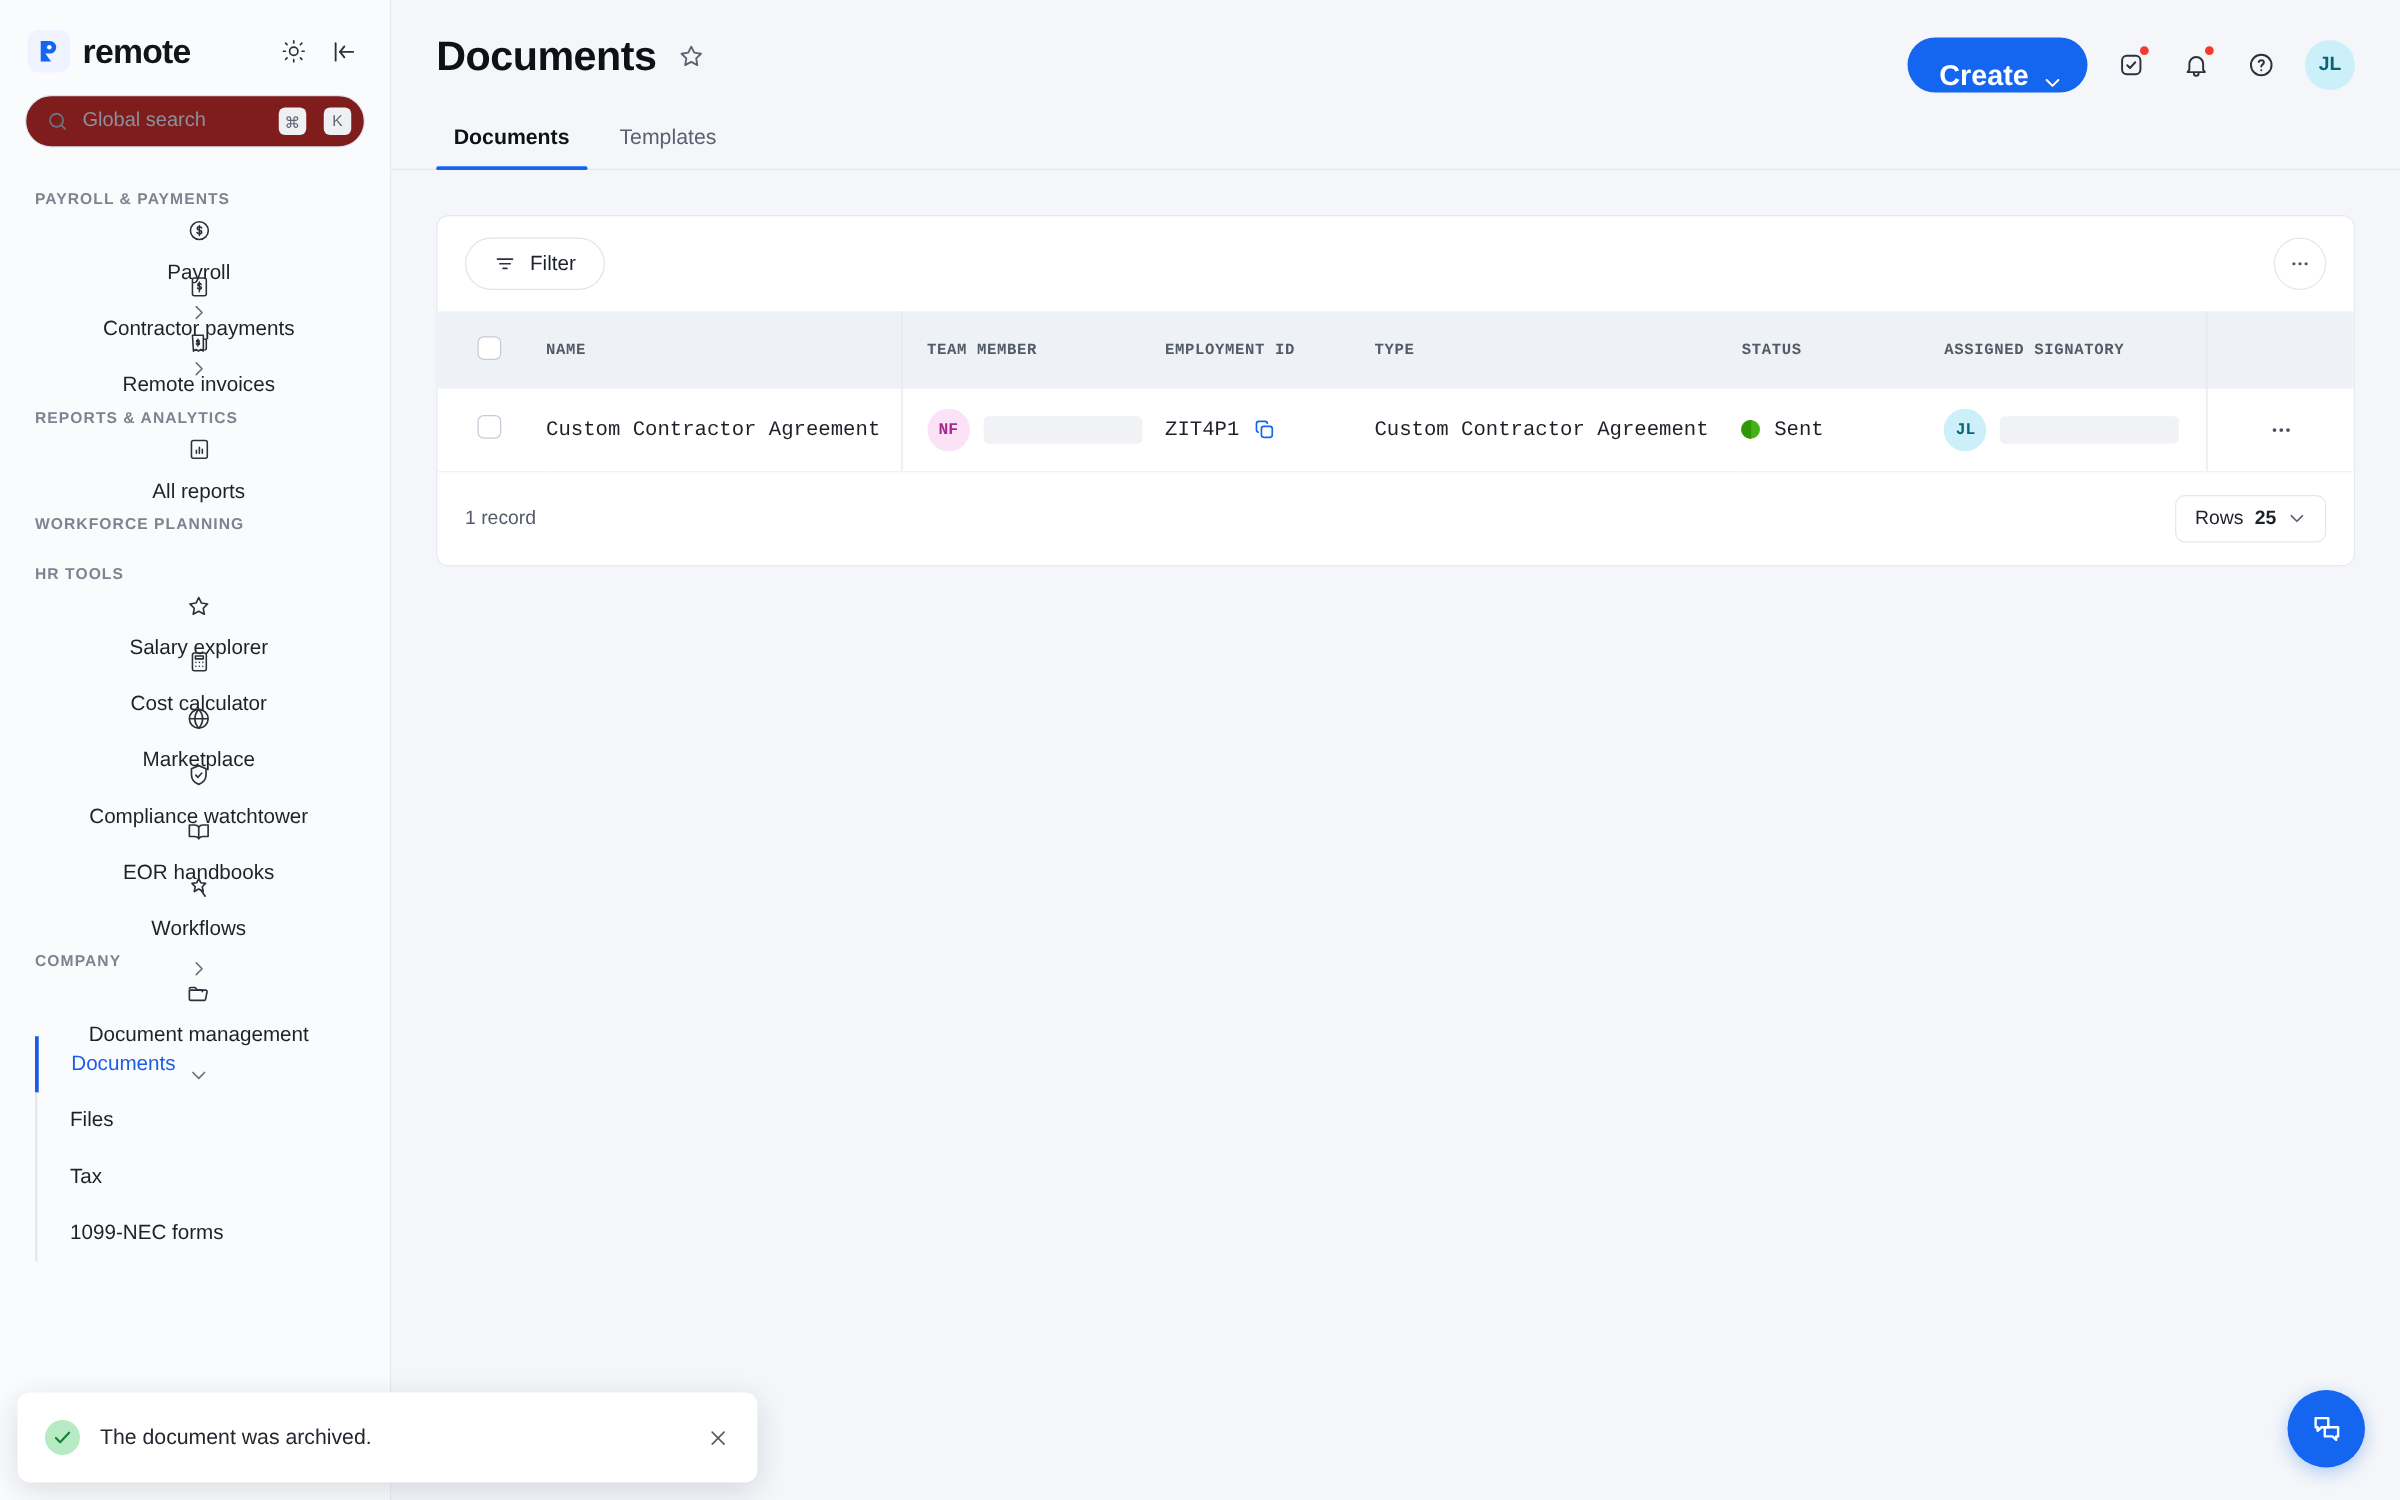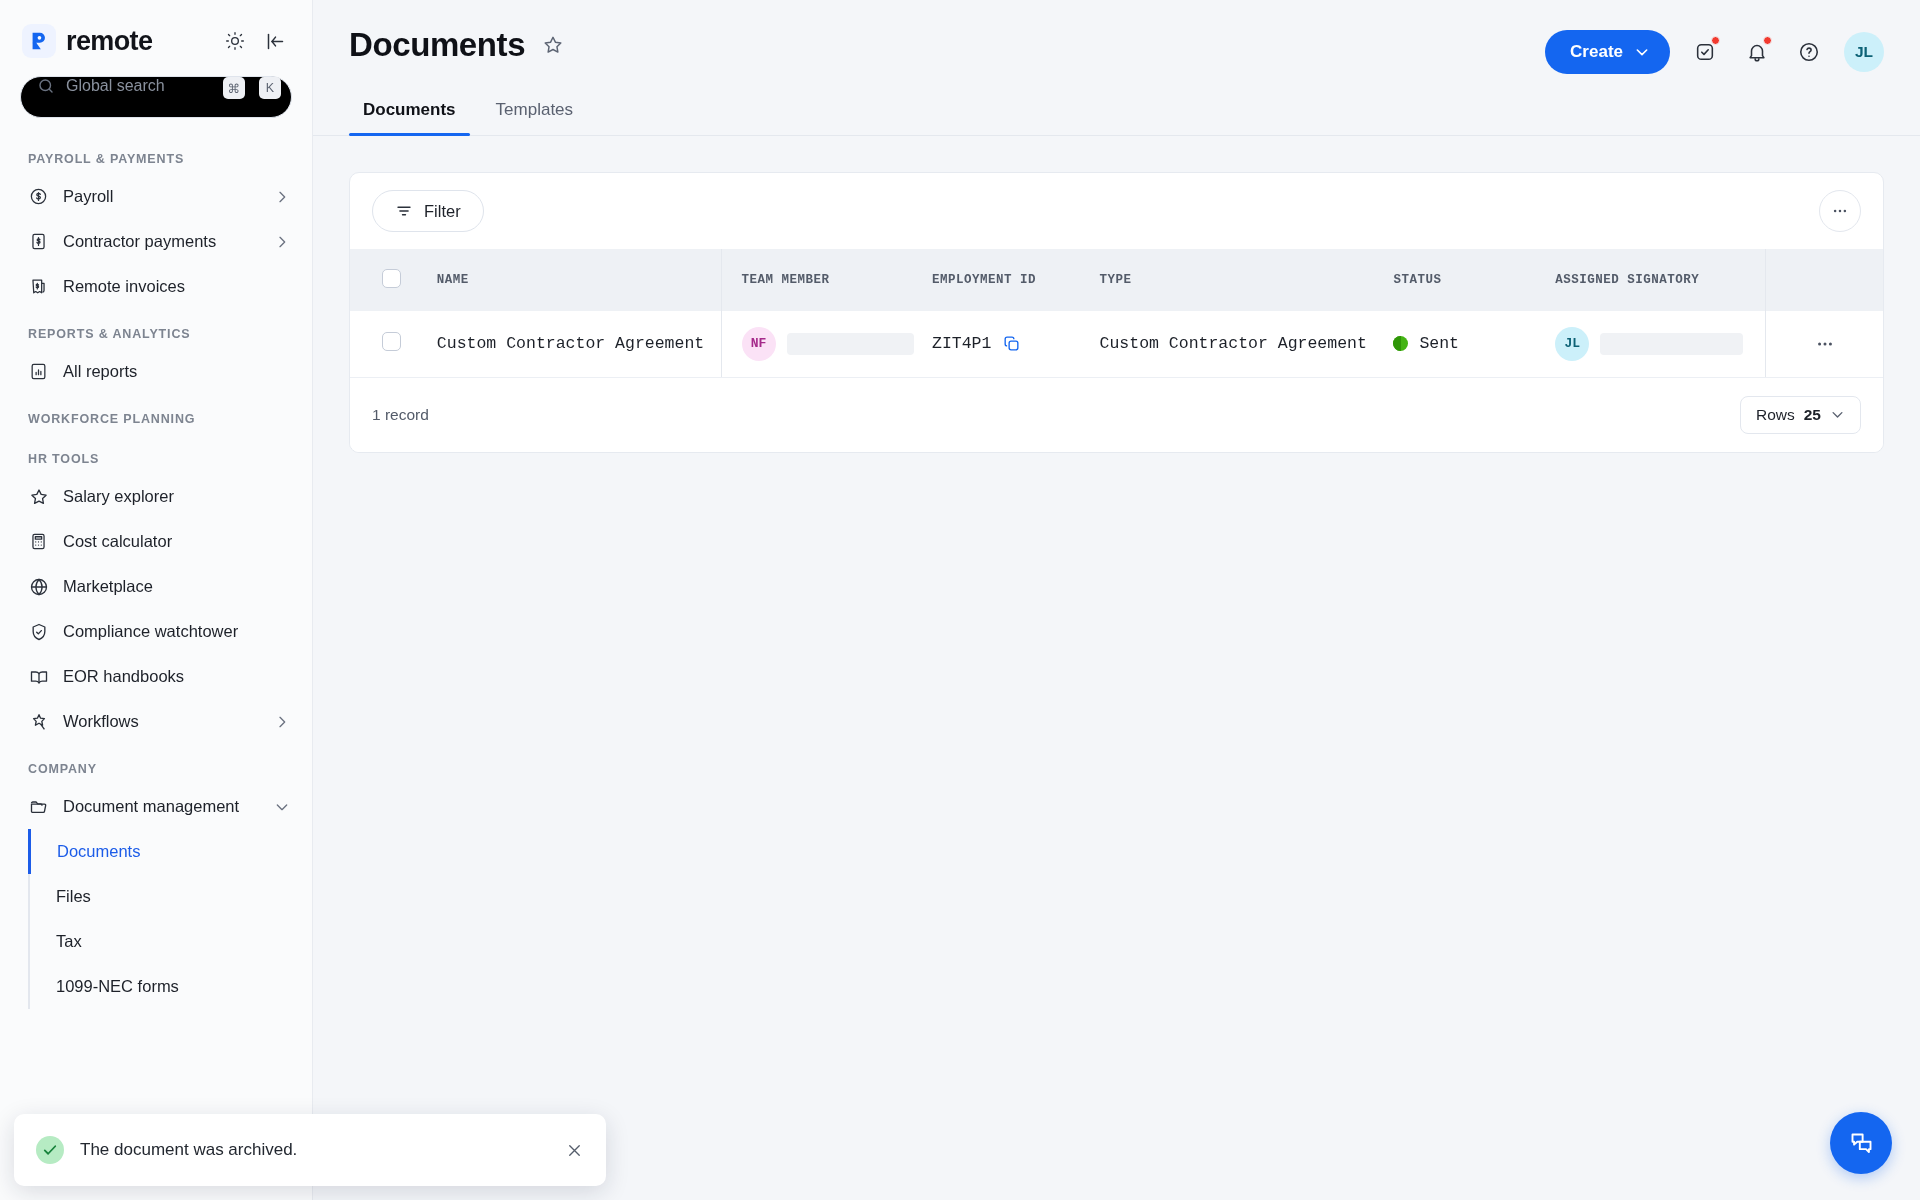--- a/index.html
+++ b/index.html
@@ -33,42 +33,42 @@
   .brand {
     font-size: 27px; font-weight: 700; color: #12141a;
     letter-spacing: -0.6px; margin-right: auto;
   }
   .sb-icon-btn {
     width: 30px; height: 30px; display: flex; align-items: center;
     justify-content: center; color: #2b313b; cursor: pointer;
   }
   .search-wrap { padding: 4px 20px 16px 20px; }
   .search-box {
-    display: flex; align-items: flex-start; gap: 11px;
+    display: flex; align-items: center; gap: 11px;
     height: 42px; border: 1px solid #dfe4ec; border-radius: 21px;
-    background: #000000; padding: 0 10px 0 16px;
+    background: #7f1d1d; padding: 0 10px 0 16px;
   }
   .search-box .ph {
     flex: 1; font-size: 16px; color: #8a919e;
   }
   .kbd {
     display: inline-flex; align-items: center; justify-content: center;
     min-width: 22px; height: 22px; padding: 0 5px;
     background: #eef0f4; border-radius: 5px;
     font-size: 12.5px; color: #5d6472; margin-left: 3px;
   }
   .nav { flex: 1; overflow: hidden; padding-bottom: 10px; }
   .sec-label {
     font-size: 12.5px; font-weight: 700; letter-spacing: 0.85px;
     color: #7d8490; padding: 18px 26px 8px 28px; text-transform: uppercase;
   }
   .nav-item {
     display: flex; align-items: center; gap: 14px;
     height: 45px; padding: 0 22px 0 28px; cursor: pointer;
-    color: #1d2129; font-size: 16.5px;
+    color: #1d2129; font-size: 16.5px; flex-direction: column;
   }
   .nav-item .ico {
     width: 21px; height: 21px; flex: 0 0 21px;
     display: flex; align-items: center; justify-content: center;
     color: #2b313b;
   }
   .nav-item .lbl { flex: 1; }
   .nav-item .chev { color: #6b7280; display: flex; align-items: center; }
   .sub-list { padding-left: 28px; }
   .sub-item {
@@ -87,23 +87,23 @@
   .title-row { display: flex; align-items: center; gap: 17px; }
   .page-title {
     font-size: 33px; font-weight: 700; color: #0f1117; letter-spacing: -0.4px;
   }
   .star-btn { width: 26px; height: 26px; color: #5c6473; cursor: pointer; display:flex; align-items:center;}
   .top-actions {
     margin-left: auto; display: flex; align-items: center; gap: 18px;
     padding-top: 4px;
   }
   .create-btn {
-    display: flex; align-items: center; gap: 11px;
+    display: flex; align-items: flex-end; gap: 11px;
     height: 44px; padding: 0 20px 0 25px; border-radius: 22px;
-    background: #1466f0; color: #fff; font-size: 17px; font-weight: 600;
+    background: #1466f0; color: #fff; font-size: 23px; font-weight: 600;
     cursor: pointer; border: none;
   }
   .icon-btn {
     width: 34px; height: 34px; position: relative; cursor: pointer;
     display: flex; align-items: center; justify-content: center;
     color: #2b313b;
   }
   .dot {
     position: absolute; top: 1px; right: 2px;
     width: 9px; height: 9px; border-radius: 50%;

